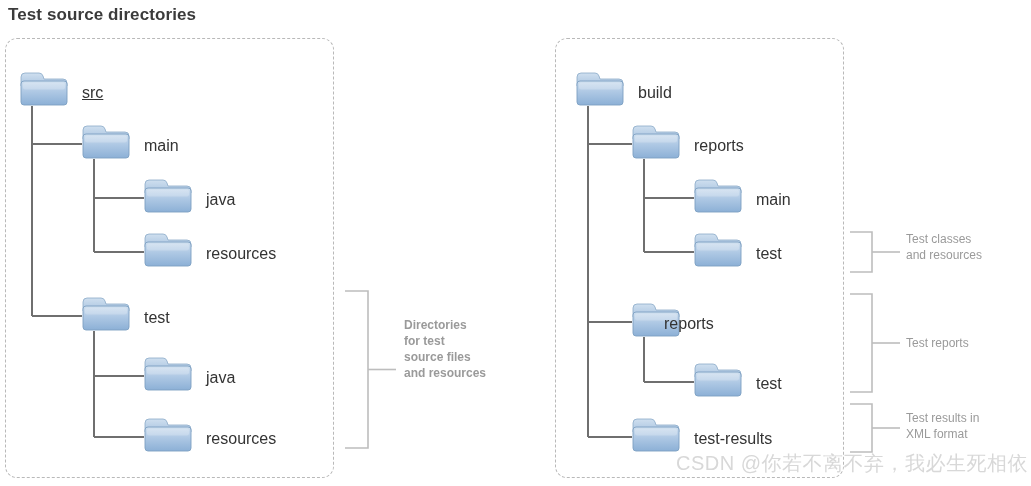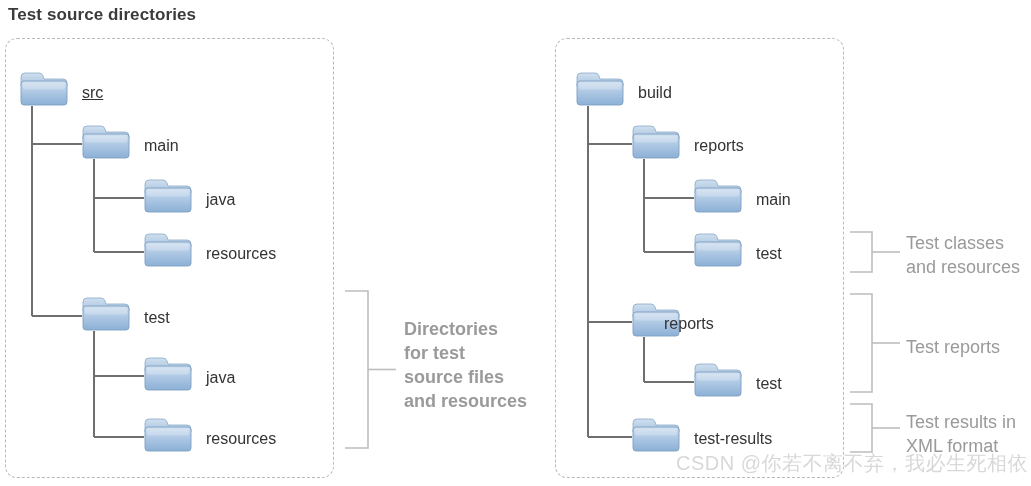--- a/index.html
+++ b/index.html
@@ -30,21 +30,21 @@
 
   svg.tree{position:absolute;left:0;top:0;overflow:visible;}
 
   .node-label{
     position:absolute;
     font-size:16px;color:#333333;white-space:nowrap;
     line-height:1;
   }
   .annot{
     position:absolute;
-    font-size:18px;color:#9a9a9a;
+    font-size:12px;color:#9a9a9a;
     line-height:1.33;white-space:pre-line;
   }
   .watermark{
     position:absolute;
     left:676px;top:450px;
     font-size:20px;color:#d8d8d8;
     white-space:nowrap;
     letter-spacing:.5px;
   }
 </style>

